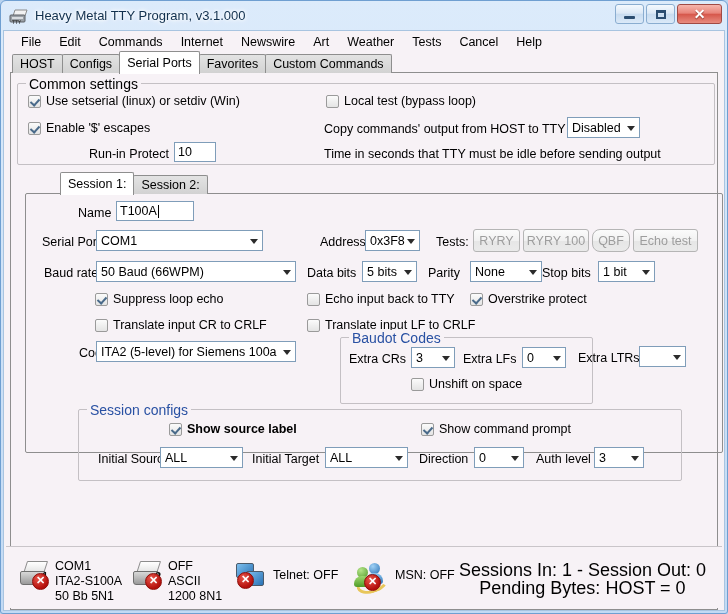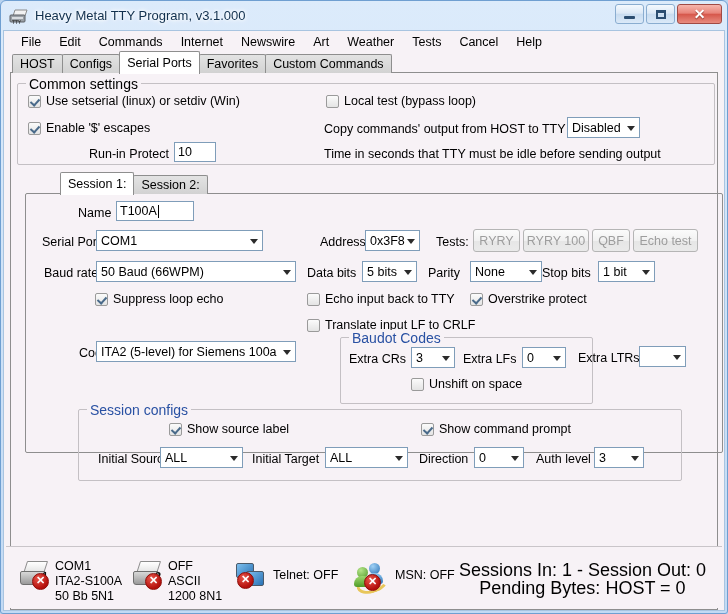--- a/index.html
+++ b/index.html
@@ -303,21 +303,21 @@
 
         <div class="lbl" style="left:294px;top:41px;">Address</div>
         <div class="dd" style="left:339px;top:36px;width:55px;">
           <span>0x3F8</span>
           <i class="arw"></i>
         </div>
 
         <div class="lbl" style="left:410px;top:41px;">Tests:</div>
         <div class="btn" style="left:447px;top:35px;width:47px;">RYRY</div>
         <div class="btn" style="left:497px;top:35px;width:66px;">RYRY 100</div>
-        <div class="btn" style="left:566px;top:35px;width:38px;">QBF</div>
+        <div class="btn" style="left:566px;top:35px;width:38px;border-radius:8px;">QBF</div>
         <div class="btn" style="left:607px;top:35px;width:65px;">Echo test</div>
 
         <div class="lbl" style="left:18px;top:72px;">Baud rate</div>
         <div class="dd" style="left:70px;top:67px;width:200px;">
           <span>50 Baud (66WPM)</span>
           <i class="arw"></i>
         </div>
 
         <div class="lbl" style="left:281px;top:72px;">Data bits</div>
         <div class="dd" style="left:336px;top:67px;width:55px;">
@@ -342,20 +342,24 @@
           <span>Suppress loop echo</span>
         </div>
         <div class="cb" style="left:281px;top:98px;">
           <div class="box"></div>
           <span>Echo input back to TTY</span>
         </div>
         <div class="cb" style="left:444px;top:98px;">
           <div class="box on"></div>
           <span>Overstrike protect</span>
         </div>
+        <div class="cb" style="left:69px;top:124px;">
+          <div class="box"></div>
+          <span>Translate input CR to CRLF</span>
+        </div>
         <div class="cb" style="left:281px;top:124px;">
           <div class="box"></div>
           <span>Translate input LF to CRLF</span>
         </div>
 
         <div class="lbl" style="left:53px;top:152px;">Code</div>
         <div class="dd" style="left:70px;top:147px;width:200px;">
           <span>ITA2 (5-level) for Siemens 100a</span>
           <i class="arw"></i>
         </div>
@@ -383,21 +387,21 @@
 
         <div class="lbl" style="left:552px;top:157px;">Extra LTRs</div>
         <div class="dd" style="left:613px;top:152px;width:47px;">
           <span></span>
           <i class="arw"></i>
         </div>
 
         <div class="group" style="left:52px;top:215px;width:604px;height:72px;">
           <div class="legend blue">Session configs</div>
 
-          <div class="cb" style="left:90px;top:12px;">
+          <div class="cb" style="left:90px;top:12px;font-weight:bold;">
             <div class="box on"></div>
             <span>Show source label</span>
           </div>
           <div class="cb" style="left:342px;top:12px;">
             <div class="box on"></div>
             <span>Show command prompt</span>
           </div>
 
           <div class="lbl" style="left:19px;top:42px;">Initial Source</div>
           <div class="dd" style="left:81px;top:37px;width:83px;">

